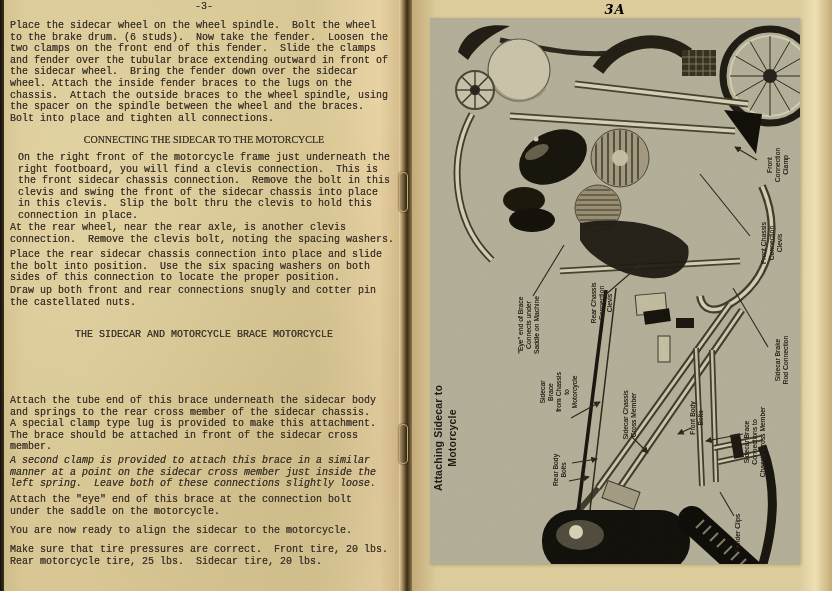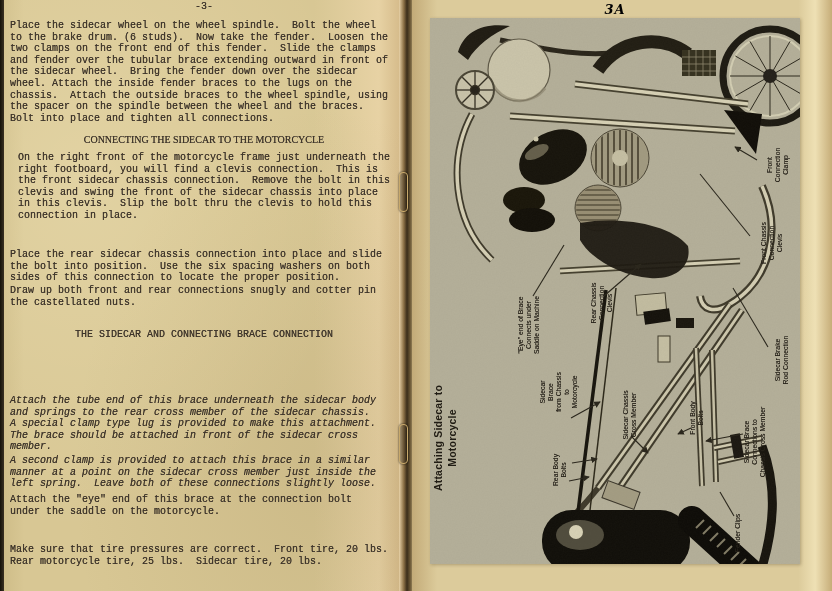--- a/index.html
+++ b/index.html
@@ -59,36 +59,39 @@
 chassis.  Attach the outside braces to the wheel spindle, using
 the spacer on the spindle between the wheel and the braces.
 Bolt into place and tighten all connections.</div>
     <div class="typewriter center" style="top:134px;font-family:Liberation Serif, serif;">CONNECTING THE SIDECAR TO THE MOTORCYCLE</div>
     <div class="typewriter" style="top:152px;margin-left:8px;">On the right front of the motorcycle frame just underneath the
 right footboard, you will find a clevis connection.  This is
 the front sidecar chassis connection.  Remove the bolt in this
 clevis and swing the front of the sidecar chassis into place
 in this clevis.  Slip the bolt thru the clevis to hold this
 connection in place.</div>
+    <div class="typewriter" style="top:222px;">At the rear wheel, near the rear axle, is another clevis
+connection.  Remove the clevis bolt, noting the spacing washers.</div>
     <div class="typewriter" style="top:249px;">Place the rear sidecar chassis connection into place and slide
 the bolt into position.  Use the six spacing washers on both
 sides of this connection to locate the proper position.</div>
     <div class="typewriter" style="top:285px;">Draw up both front and rear connections snugly and cotter pin
 the castellated nuts.</div>
-    <div class="typewriter center" style="top:329px;">THE SIDECAR AND CONNECTING BRACE CONNECTION</div>
-    <div class="typewriter" style="top:395px;font-style:italic;">Attach the tube end of this brace underneath the sidecar body
+    <div class="typewriter center" style="top:329px;">THE SIDECAR AND MOTORCYCLE BRACE MOTORCYCLE</div>
+    <div class="typewriter" style="top:395px;">Attach the tube end of this brace underneath the sidecar body
 and springs to the rear cross member of the sidecar chassis.
 A special clamp type lug is provided to make this attachment.
 The brace should be attached in front of the sidecar cross
 member.</div>
     <div class="typewriter" style="top:455px;font-style:italic;">A second clamp is provided to attach this brace in a similar
 manner at a point on the sidecar cross member just inside the
 left spring.  Leave both of these connections slightly loose.</div>
     <div class="typewriter" style="top:494px;">Attach the "eye" end of this brace at the connection bolt
 under the saddle on the motorcycle.</div>
+    <div class="typewriter" style="top:525px;">You are now ready to align the sidecar to the motorcycle.</div>
     <div class="typewriter" style="top:544px;">Make sure that tire pressures are correct.  Front tire, 20 lbs.
 Rear motorcycle tire, 25 lbs.  Sidecar tire, 20 lbs.</div>
   </div>
   <div id="left-edge"></div>
 
   <div id="gutter"></div>
   <div class="staple" style="top:172px;"></div>
   <div class="staple" style="top:424px;"></div>
 
   <div id="right-page"></div>

